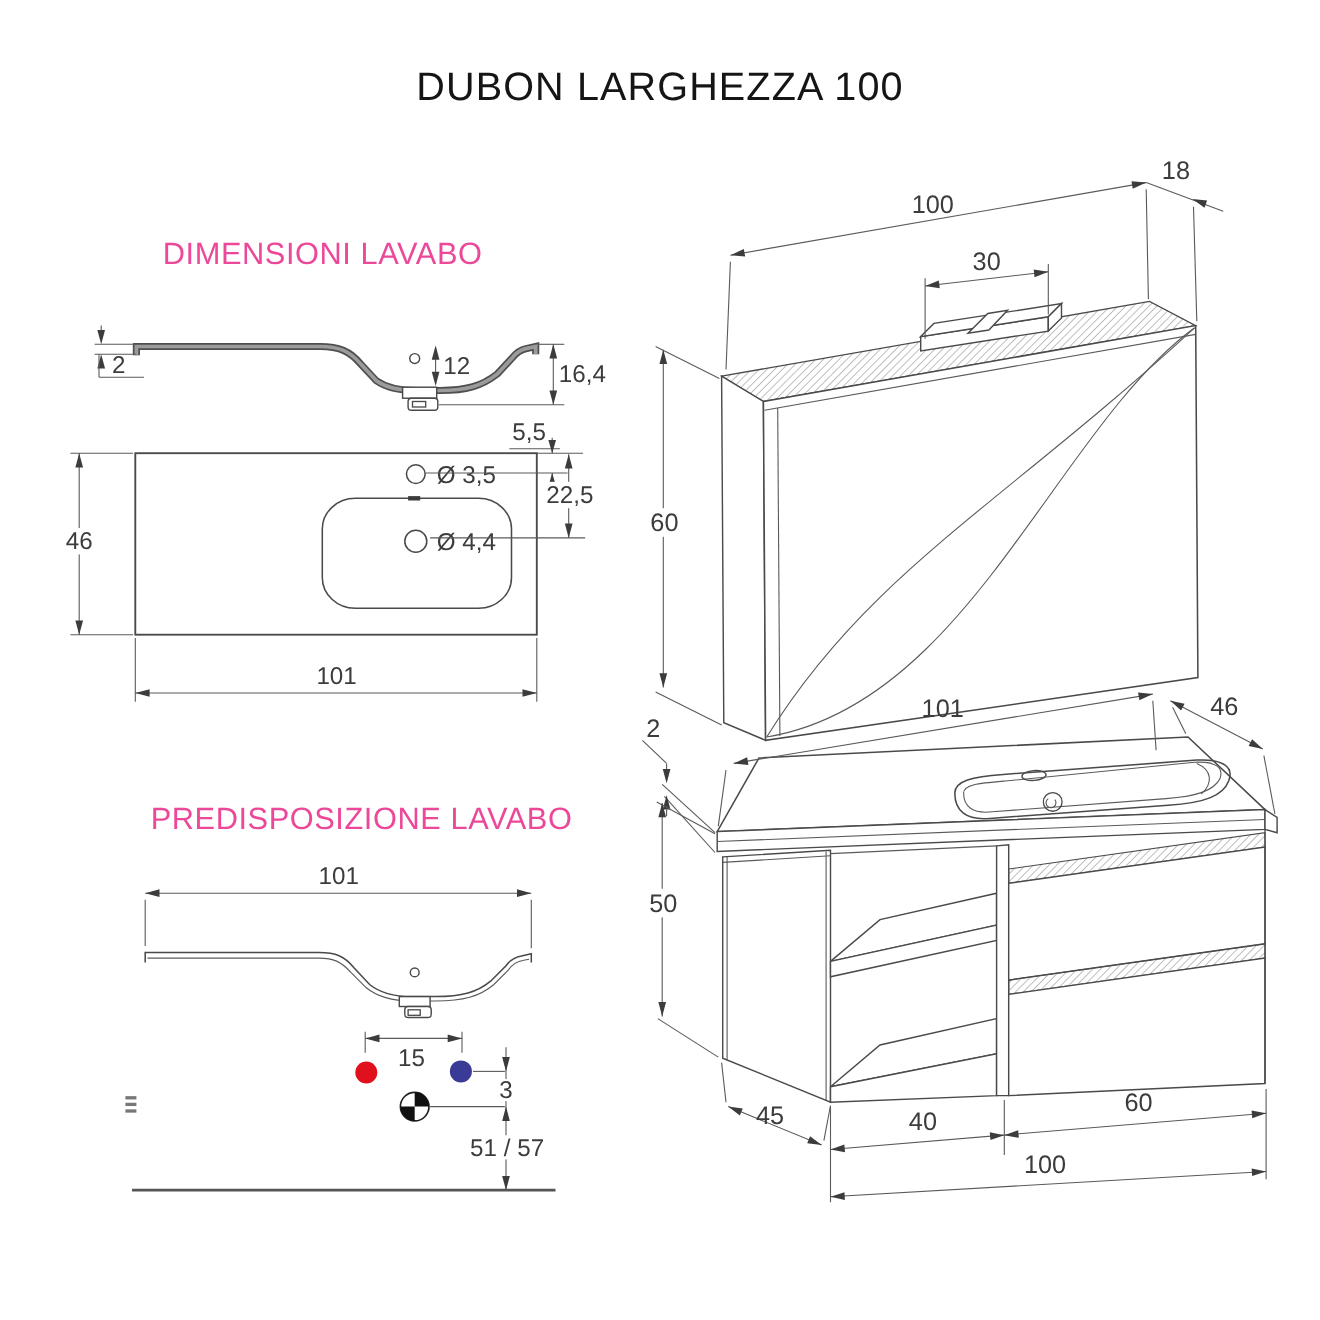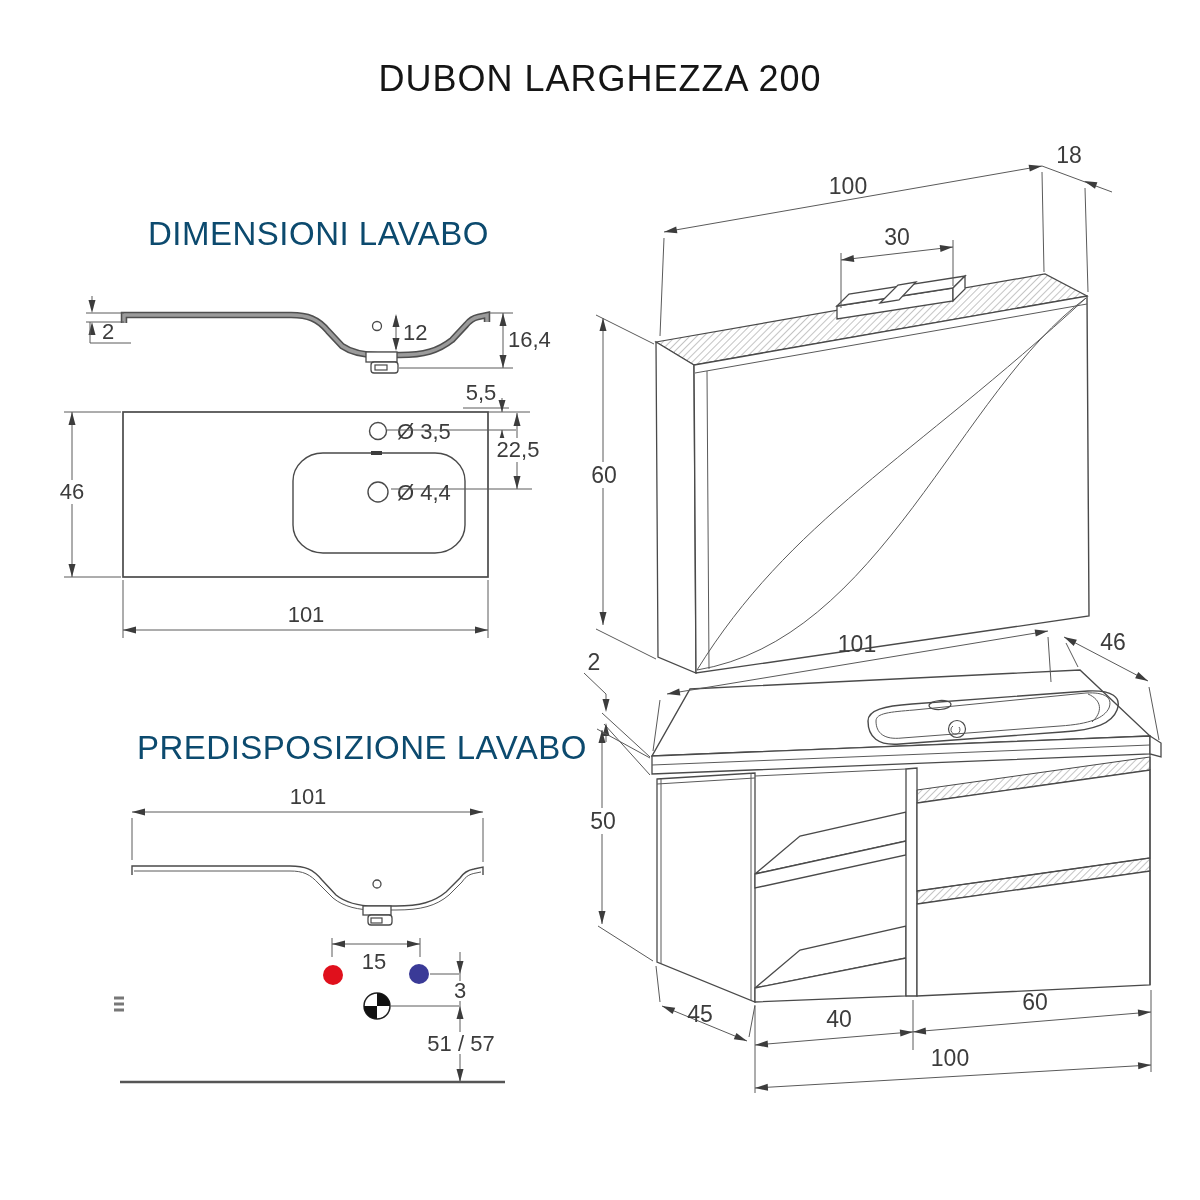--- a/index.html
+++ b/index.html
@@ -1,39 +1,39 @@
 <!DOCTYPE html>
 <html><head>
 <meta charset="utf-8">
 <style>
   html,body{margin:0;padding:0;background:#ffffff;}
   .page{position:relative;width:1200px;height:1200px;background:#ffffff;overflow:hidden;
         font-family:"Liberation Sans", sans-serif;color:#1d1d1d;}
   .page-title{position:absolute;left:0;top:58px;width:100%;text-align:center;
         font-size:36px;letter-spacing:1px;color:#151515;}
-  .section-heading{position:absolute;font-size:33px;color:#0c4a6e;letter-spacing:.5px;}
+  .section-heading{position:absolute;font-size:28px;color:#ec4899;letter-spacing:.5px;}
   .heading-lavabo{left:148px;top:215px;}
   .heading-idrica{left:137px;top:729px;}
   svg{position:absolute;overflow:visible;}
   svg text{font-family:"Liberation Sans", sans-serif;fill:#3c3c3c;}
   .dim{font-size:22px;}
   .dimBig{font-size:23px;}
   .ln{stroke:#4a4a4a;stroke-width:1.2;fill:none;}
   .ln14{stroke:#4a4a4a;stroke-width:1.4;fill:none;}
   .thin{stroke:#5a5a5a;stroke-width:1;fill:none;}
   .arr{fill:#3c3c3c;stroke:none;}
   .white{fill:#ffffff;}
   .shape{fill:#ffffff;stroke:#4a4a4a;stroke-width:1.3;}
 </style>
 </head>
 <body>
 
 <div class="page">
 
-  <div class="page-title">DUBON LARGHEZZA 200</div>
+  <div class="page-title">DUBON LARGHEZZA 100</div>
   <div class="section-heading heading-lavabo">DIMENSIONI LAVABO</div>
   <div class="section-heading heading-idrica">PREDISPOSIZIONE LAVABO</div>
 
   <svg style="left:60px;top:280px" width="490" height="135" viewBox="60 280 490 135">
 
     <path d="M 124,323 L 124,315 L 291,315 C 308,315 318,319 328,331 L 342,346 C 352,353 365,355 378,355
              L 400,355 C 424,355 438,351 452,340 L 466,325 C 470,320 473,318 478,317 L 487,315 L 487,322" fill="none" stroke="#4f4f4f" stroke-width="6.5"></path>
     <path d="M 124,323 L 124,315 L 291,315 C 308,315 318,319 328,331 L 342,346 C 352,353 365,355 378,355
              L 400,355 C 424,355 438,351 452,340 L 466,325 C 470,320 473,318 478,317 L 487,315 L 487,322" fill="none" stroke="#9b9b9b" stroke-width="3.4"></path>
 

